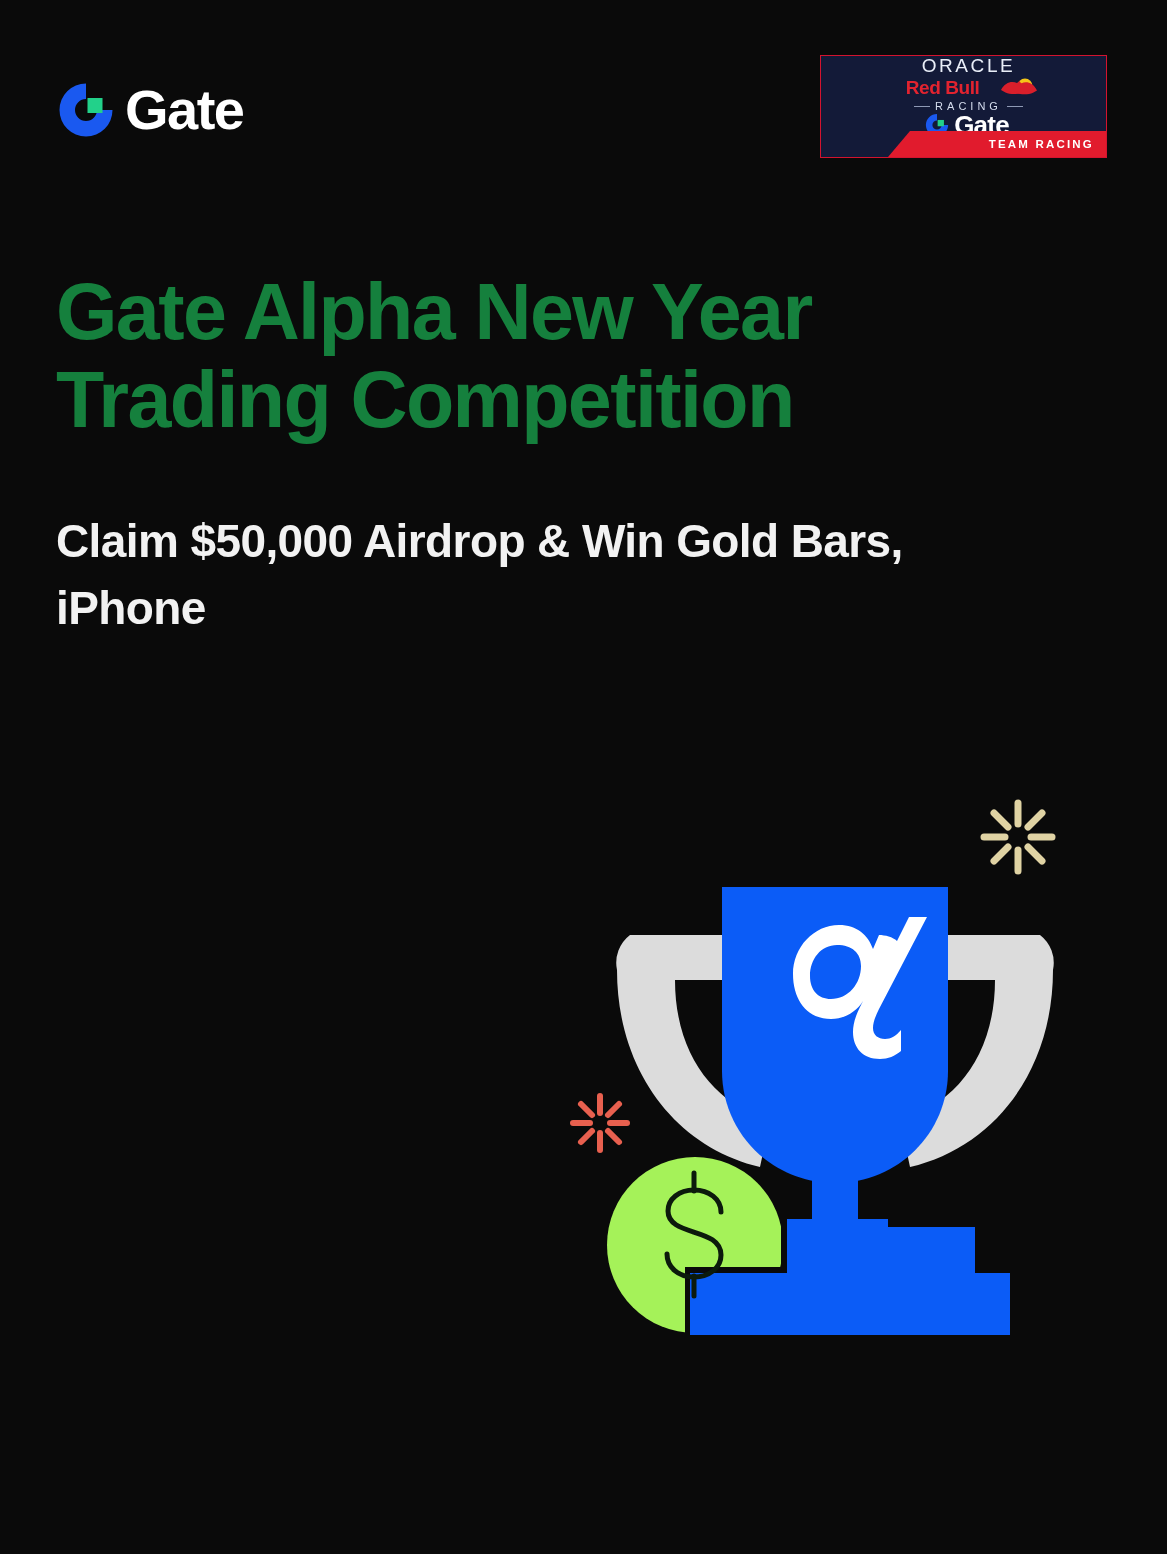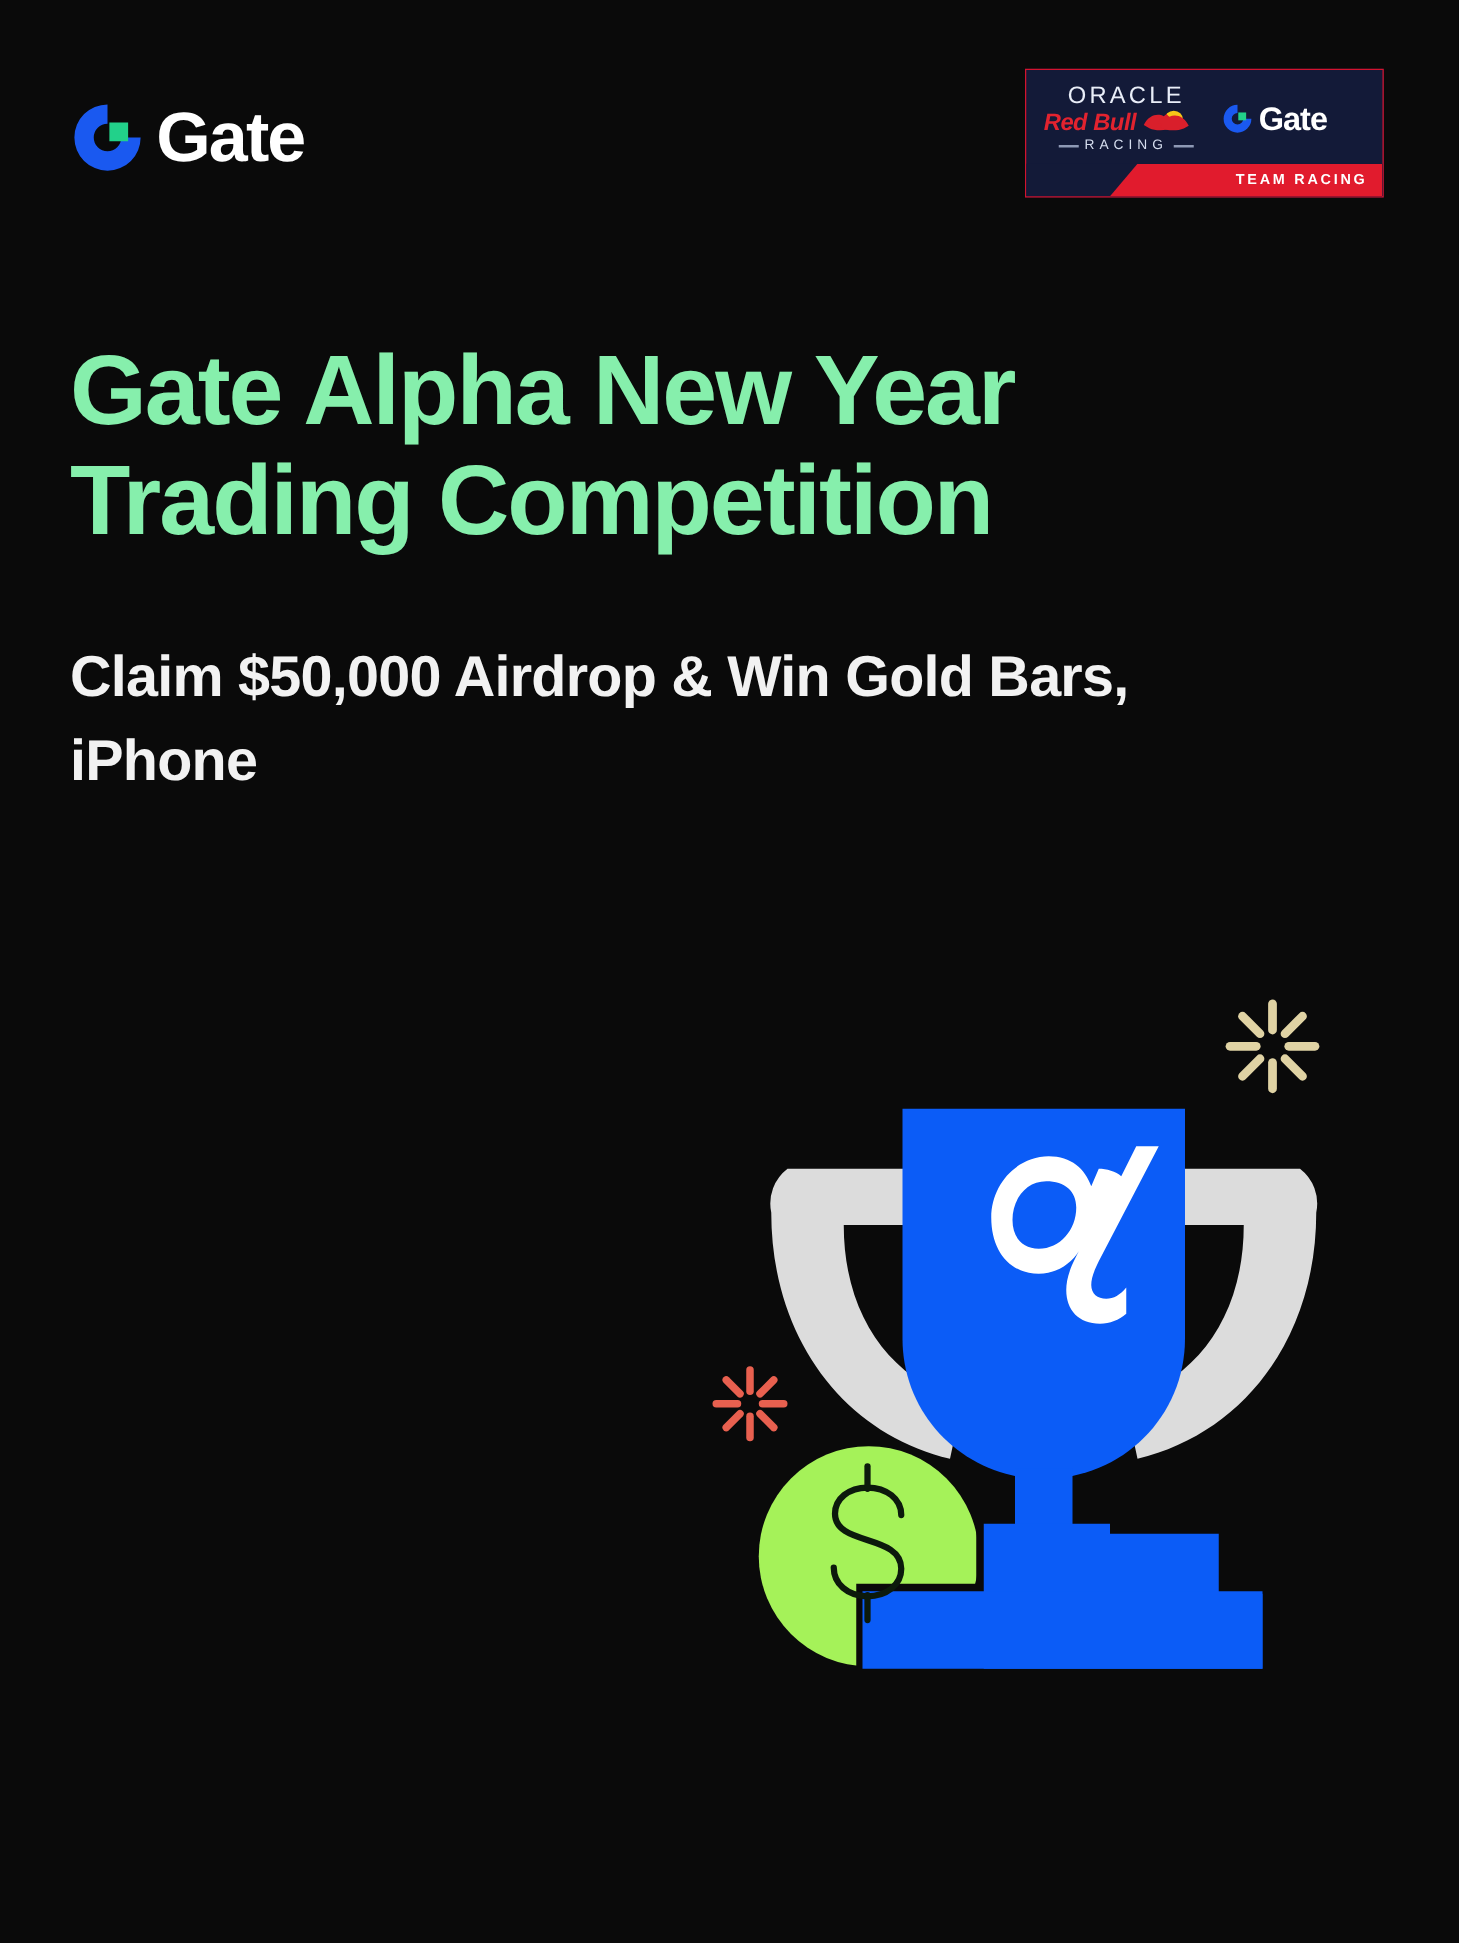--- a/index.html
+++ b/index.html
@@ -59,42 +59,42 @@
     background: #131a38;
     border: 1.5px solid #d3132f;
     box-sizing: border-box;
     overflow: hidden;
   }
   .badge-top {
     position: relative;
     height: 77px;
     display: flex;
     align-items: center;
+    flex-direction: column;
   }
   .rb-block {
     width: 150px;
     padding-left: 14px;
     box-sizing: border-box;
   }
   .rb-oracle {
     color: #e9eef8;
     font-size: 19px;
     font-weight: 400;
     letter-spacing: 2.6px;
     line-height: 1.05;
     text-align: center;
     padding-right: 4px;
   }
   .rb-redbull {
     display: flex;
     align-items: center;
-    justify-content: flex-start;
-    gap: 4px;
+    justify-content: flex-end;
+    gap: 19px;
     margin-top: 1px;
-    font-style: italic;
   }
   .rb-redbull-text {
     color: #e2232f;
     font-size: 19px;
     font-weight: 700;
     letter-spacing: -0.4px;
     line-height: 1;
   }
   .rb-racing {
     display: flex;
@@ -155,21 +155,21 @@
     font-weight: 700;
     letter-spacing: 2.2px;
   }
 
   
   .headline {
     position: absolute;
     left: 56px;
     top: 268px;
     width: 820px;
-    color: #86efac;
+    color: #15803d;
     font-size: 79px;
     font-weight: 700;
     line-height: 1.12;
     letter-spacing: -1.6px;
     margin: 0;
   }
   .subheadline {
     position: absolute;
     left: 56px;
     top: 508px;

